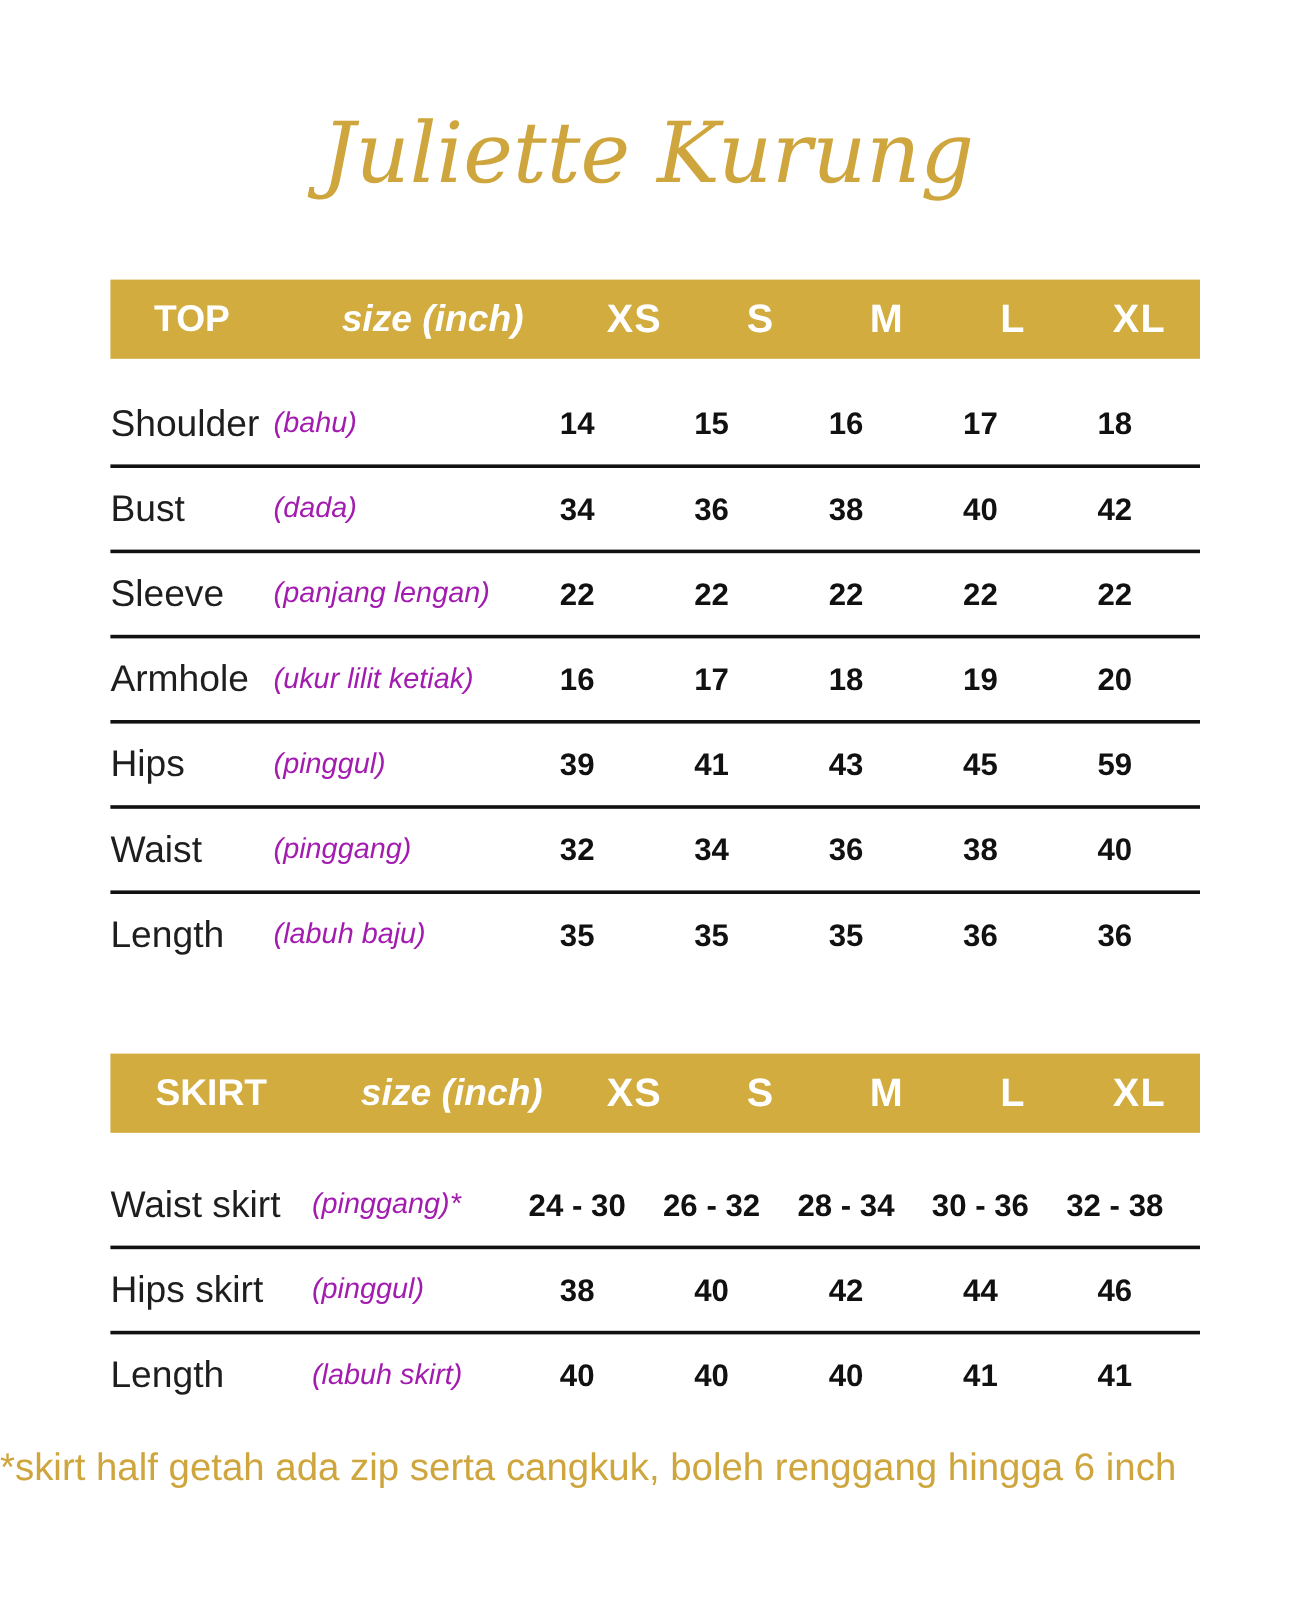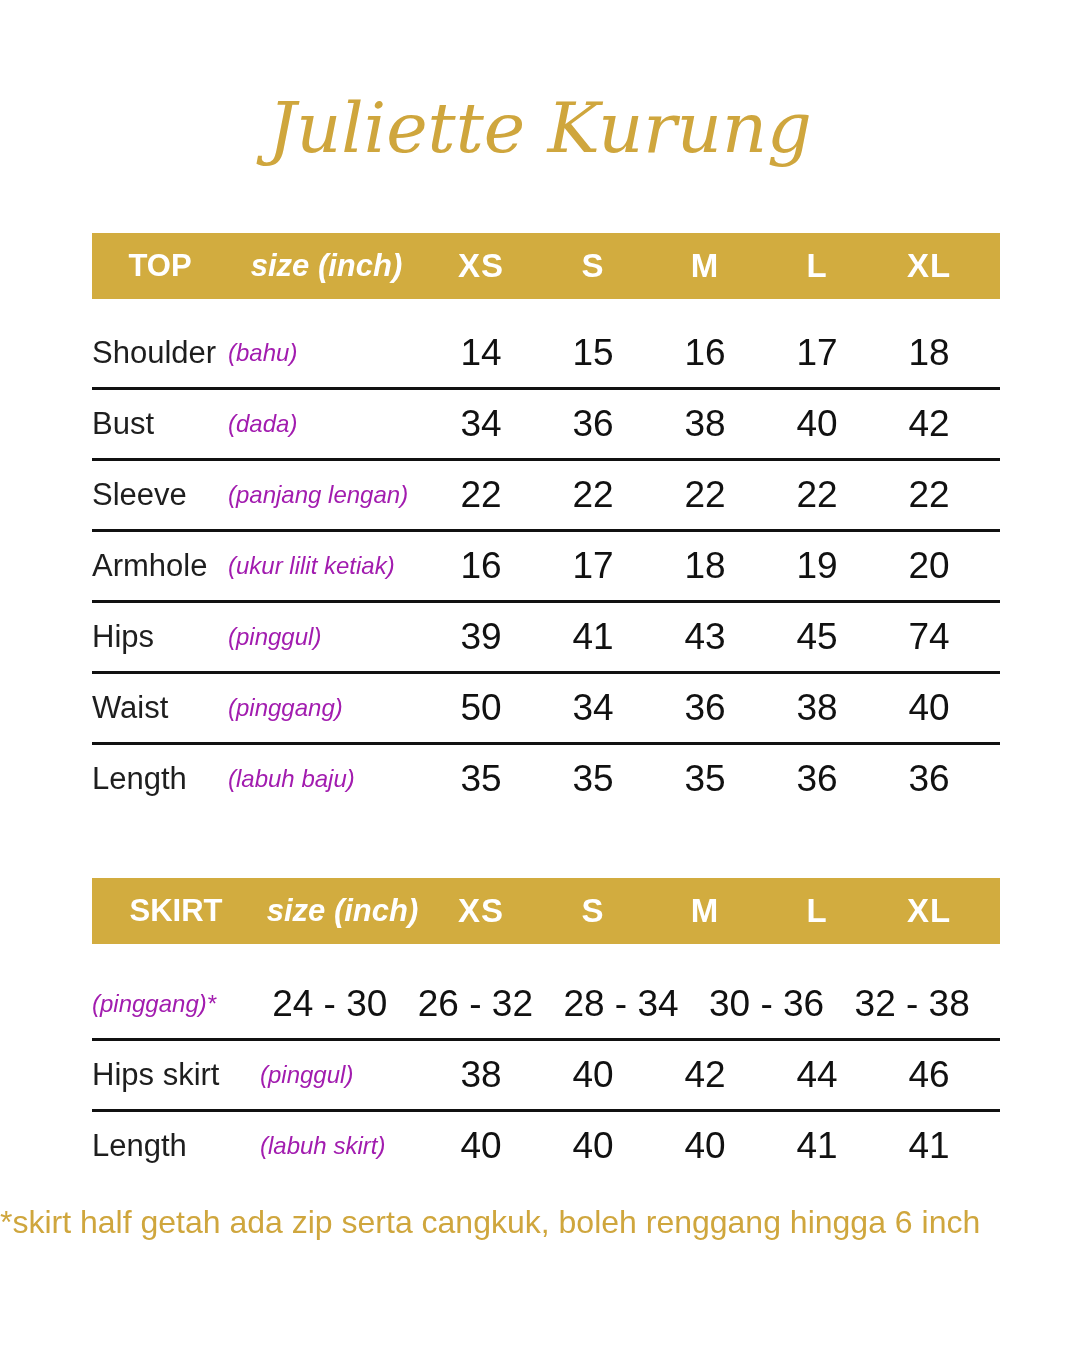--- a/index.html
+++ b/index.html
@@ -11,41 +11,41 @@
   .title{font-family:"DejaVu Serif",serif;font-style:italic;font-weight:400;
          font-size:70px;line-height:1.1;color:#CFA63D;}
   .subtitle{font-size:44px;line-height:1.1;color:#D0A73E;letter-spacing:2px;margin-top:8px;}
 
   
   .size-table{width:908px;margin-left:92px;}
   .size-table.top{margin-top:66px;}
   .size-table.skirt{margin-top:65px;}
 
   .band{display:flex;align-items:center;height:66px;background:#D2AC3F;
-        color:#ffffff;padding-right:15px;}
+        color:#ffffff;padding-right:15px;gap:34px;}
   .band .col-label{font-weight:bold;font-size:31px;text-align:center;}
   .band .col-trans{font-weight:bold;font-style:italic;font-size:31px;text-align:center;}
   .band .col-size{font-weight:bold;font-size:33px;text-align:center;letter-spacing:1px;}
 
   .col-label{width:136px;flex:none;}
   .col-trans{width:197px;flex:none;}
   .col-size{flex:1 1 0;text-align:center;}
 
   .skirt .col-label{width:168px;}
   .skirt .col-trans{width:165px;}
 
   .trow{display:flex;align-items:center;height:68px;border-bottom:3px solid #111111;
         padding-right:15px;}
   .trow.last{border-bottom:none;}
   .trow.first{height:68px;padding-top:20px;}
   .skirt .trow.first{padding-top:26px;}
 
   .trow .col-label{font-size:31px;color:#1E1E1E;text-align:left;font-weight:400;}
   .trow .col-trans{font-size:24px;color:#a21caf;font-style:italic;text-align:left;}
-  .trow .col-size{font-size:37px;font-weight:normal;color:#111111;white-space:nowrap;}
+  .trow .col-size{font-size:26px;font-weight:bold;color:#111111;white-space:nowrap;}
 
   
   .footnote{margin-top:24px;font-size:32px;color:#CFA63D;}
 </style>
 </head>
 <body>
 
 <div class="page">
 
   <div class="header-block">
@@ -103,27 +103,27 @@
       <div class="col-size">20</div>
     </div>
 
     <div class="trow">
       <div class="col-label">Hips</div>
       <div class="col-trans">(pinggul)</div>
       <div class="col-size">39</div>
       <div class="col-size">41</div>
       <div class="col-size">43</div>
       <div class="col-size">45</div>
-      <div class="col-size">74</div>
+      <div class="col-size">59</div>
     </div>
 
     <div class="trow">
       <div class="col-label">Waist</div>
       <div class="col-trans">(pinggang)</div>
-      <div class="col-size">50</div>
+      <div class="col-size">32</div>
       <div class="col-size">34</div>
       <div class="col-size">36</div>
       <div class="col-size">38</div>
       <div class="col-size">40</div>
     </div>
 
     <div class="trow last">
       <div class="col-label">Length</div>
       <div class="col-trans">(labuh baju)</div>
       <div class="col-size">35</div>
@@ -139,20 +139,21 @@
       <div class="col-label">SKIRT</div>
       <div class="col-trans">size (inch)</div>
       <div class="col-size">XS</div>
       <div class="col-size">S</div>
       <div class="col-size">M</div>
       <div class="col-size">L</div>
       <div class="col-size">XL</div>
     </div>
 
     <div class="trow first">
+      <div class="col-label">Waist skirt</div>
       <div class="col-trans">(pinggang)*</div>
       <div class="col-size">24 - 30</div>
       <div class="col-size">26 - 32</div>
       <div class="col-size">28 - 34</div>
       <div class="col-size">30 - 36</div>
       <div class="col-size">32 - 38</div>
     </div>
 
     <div class="trow">
       <div class="col-label">Hips skirt</div>

